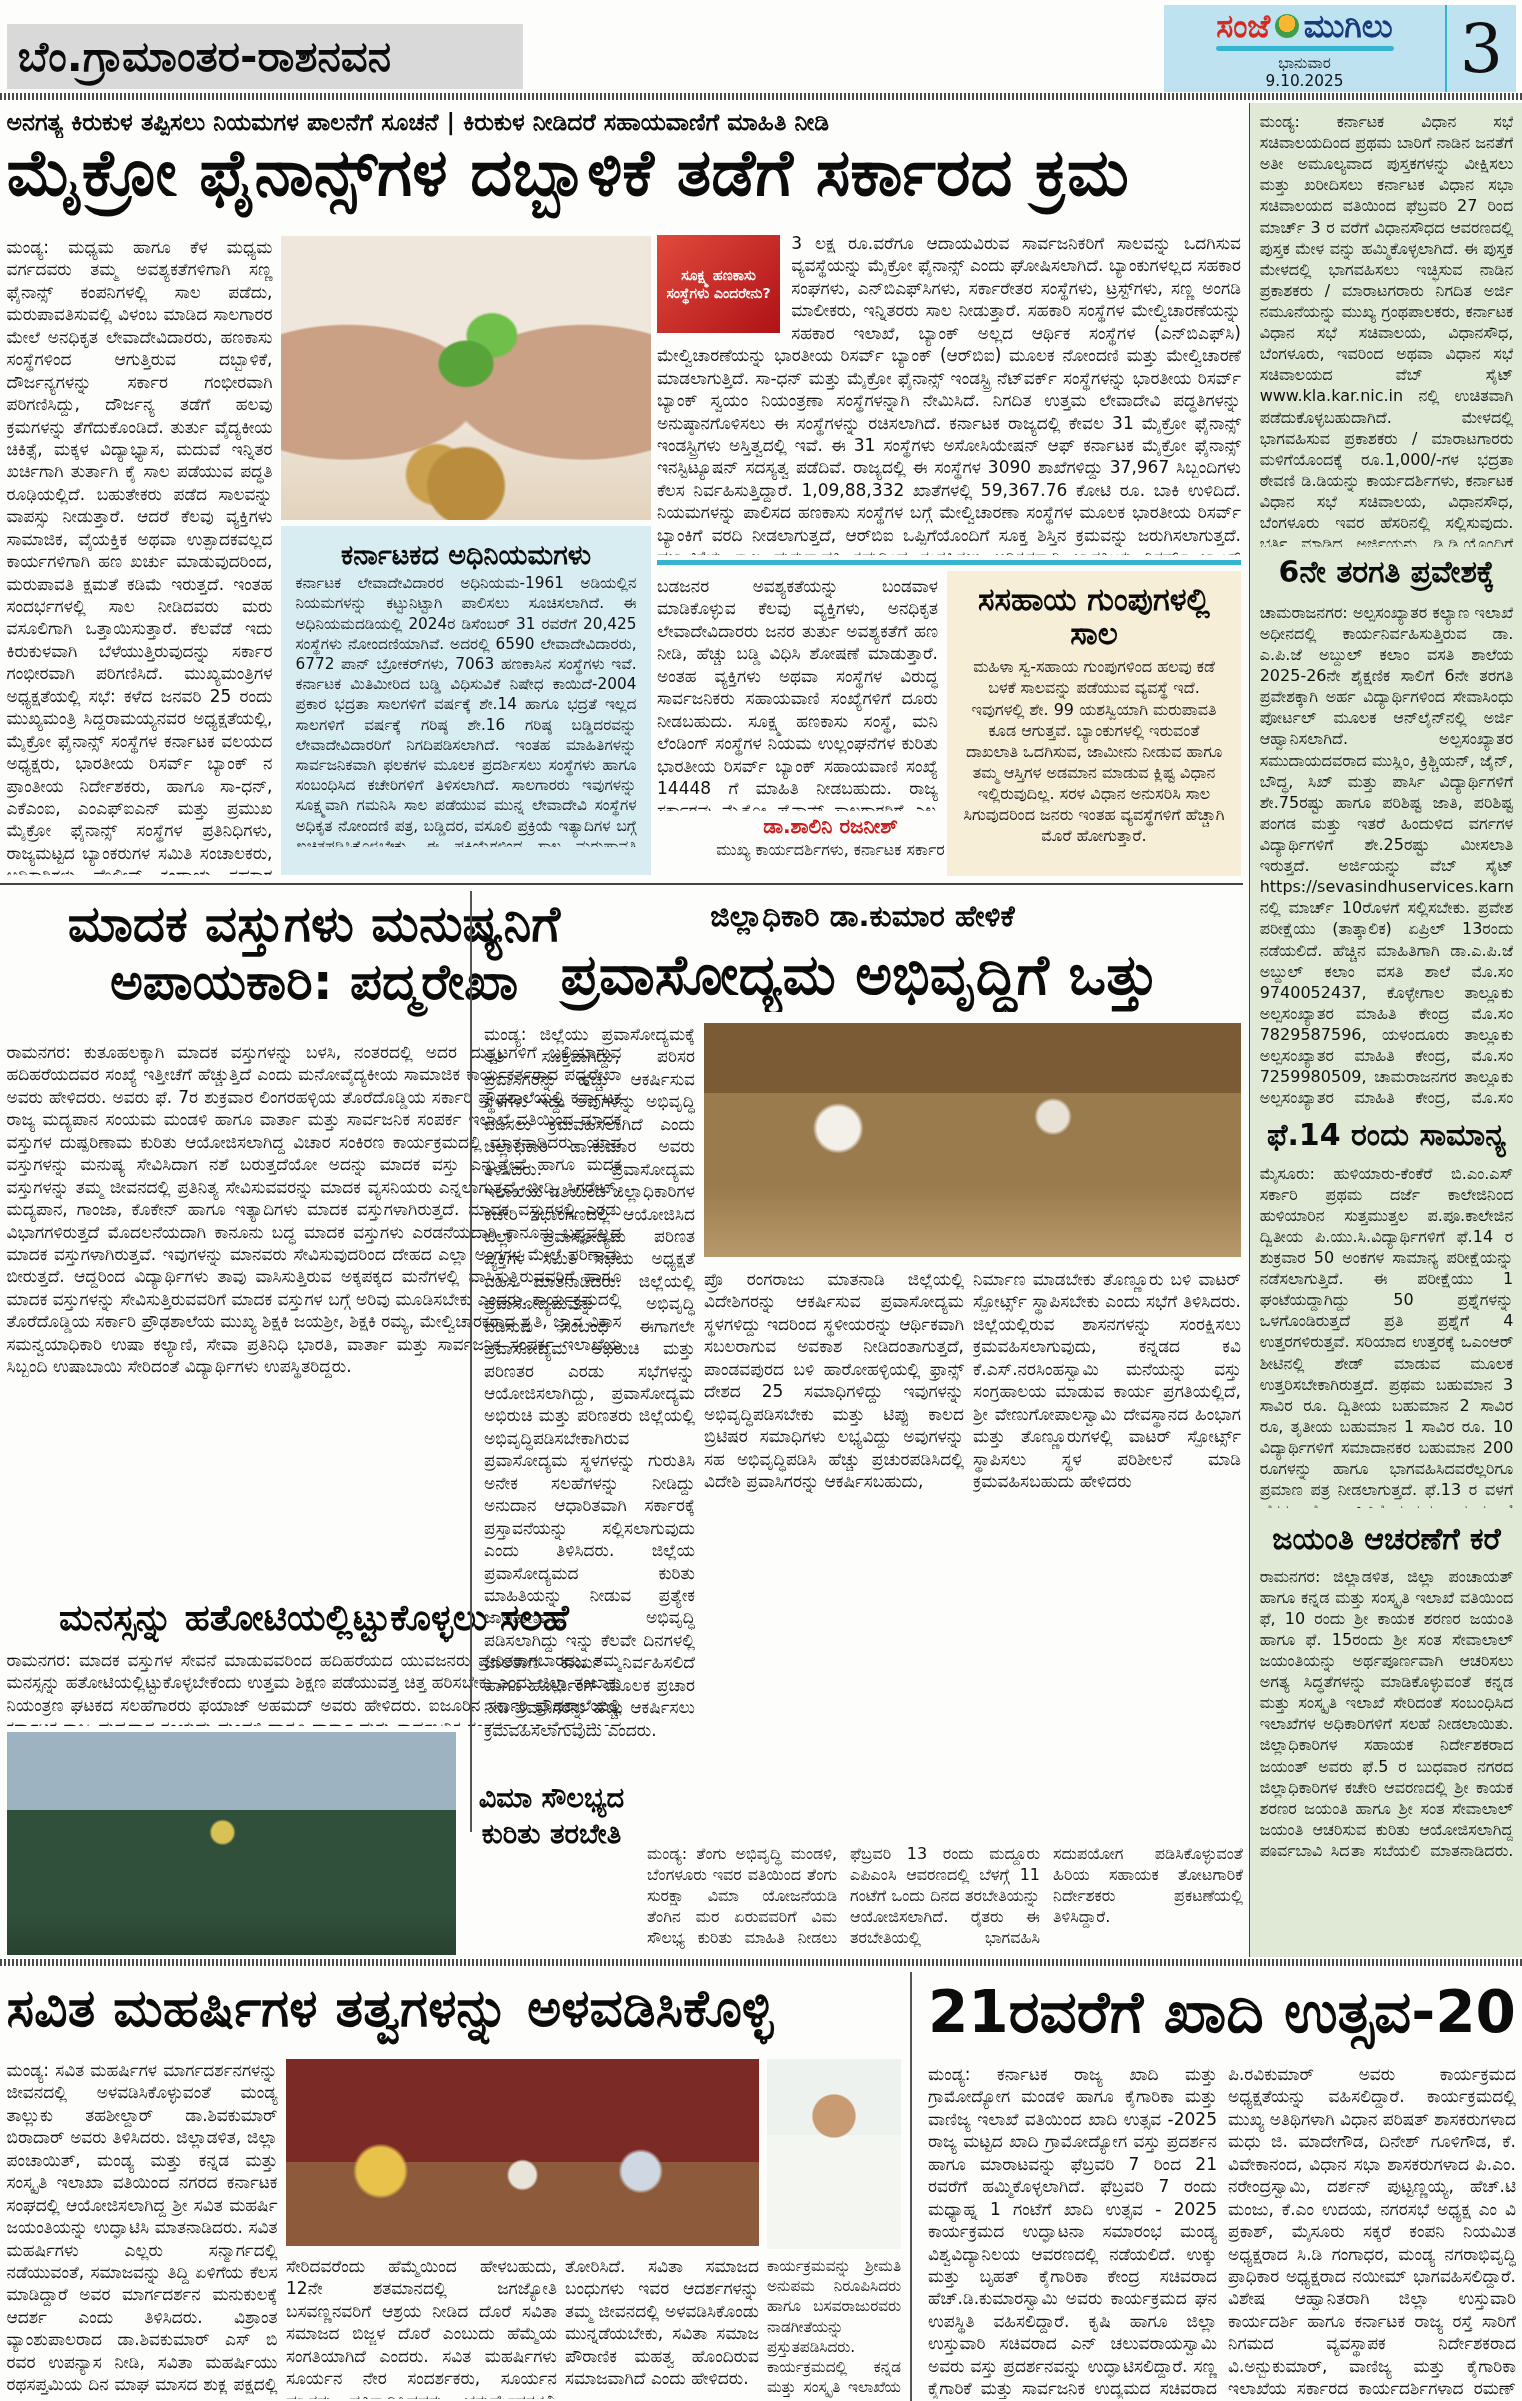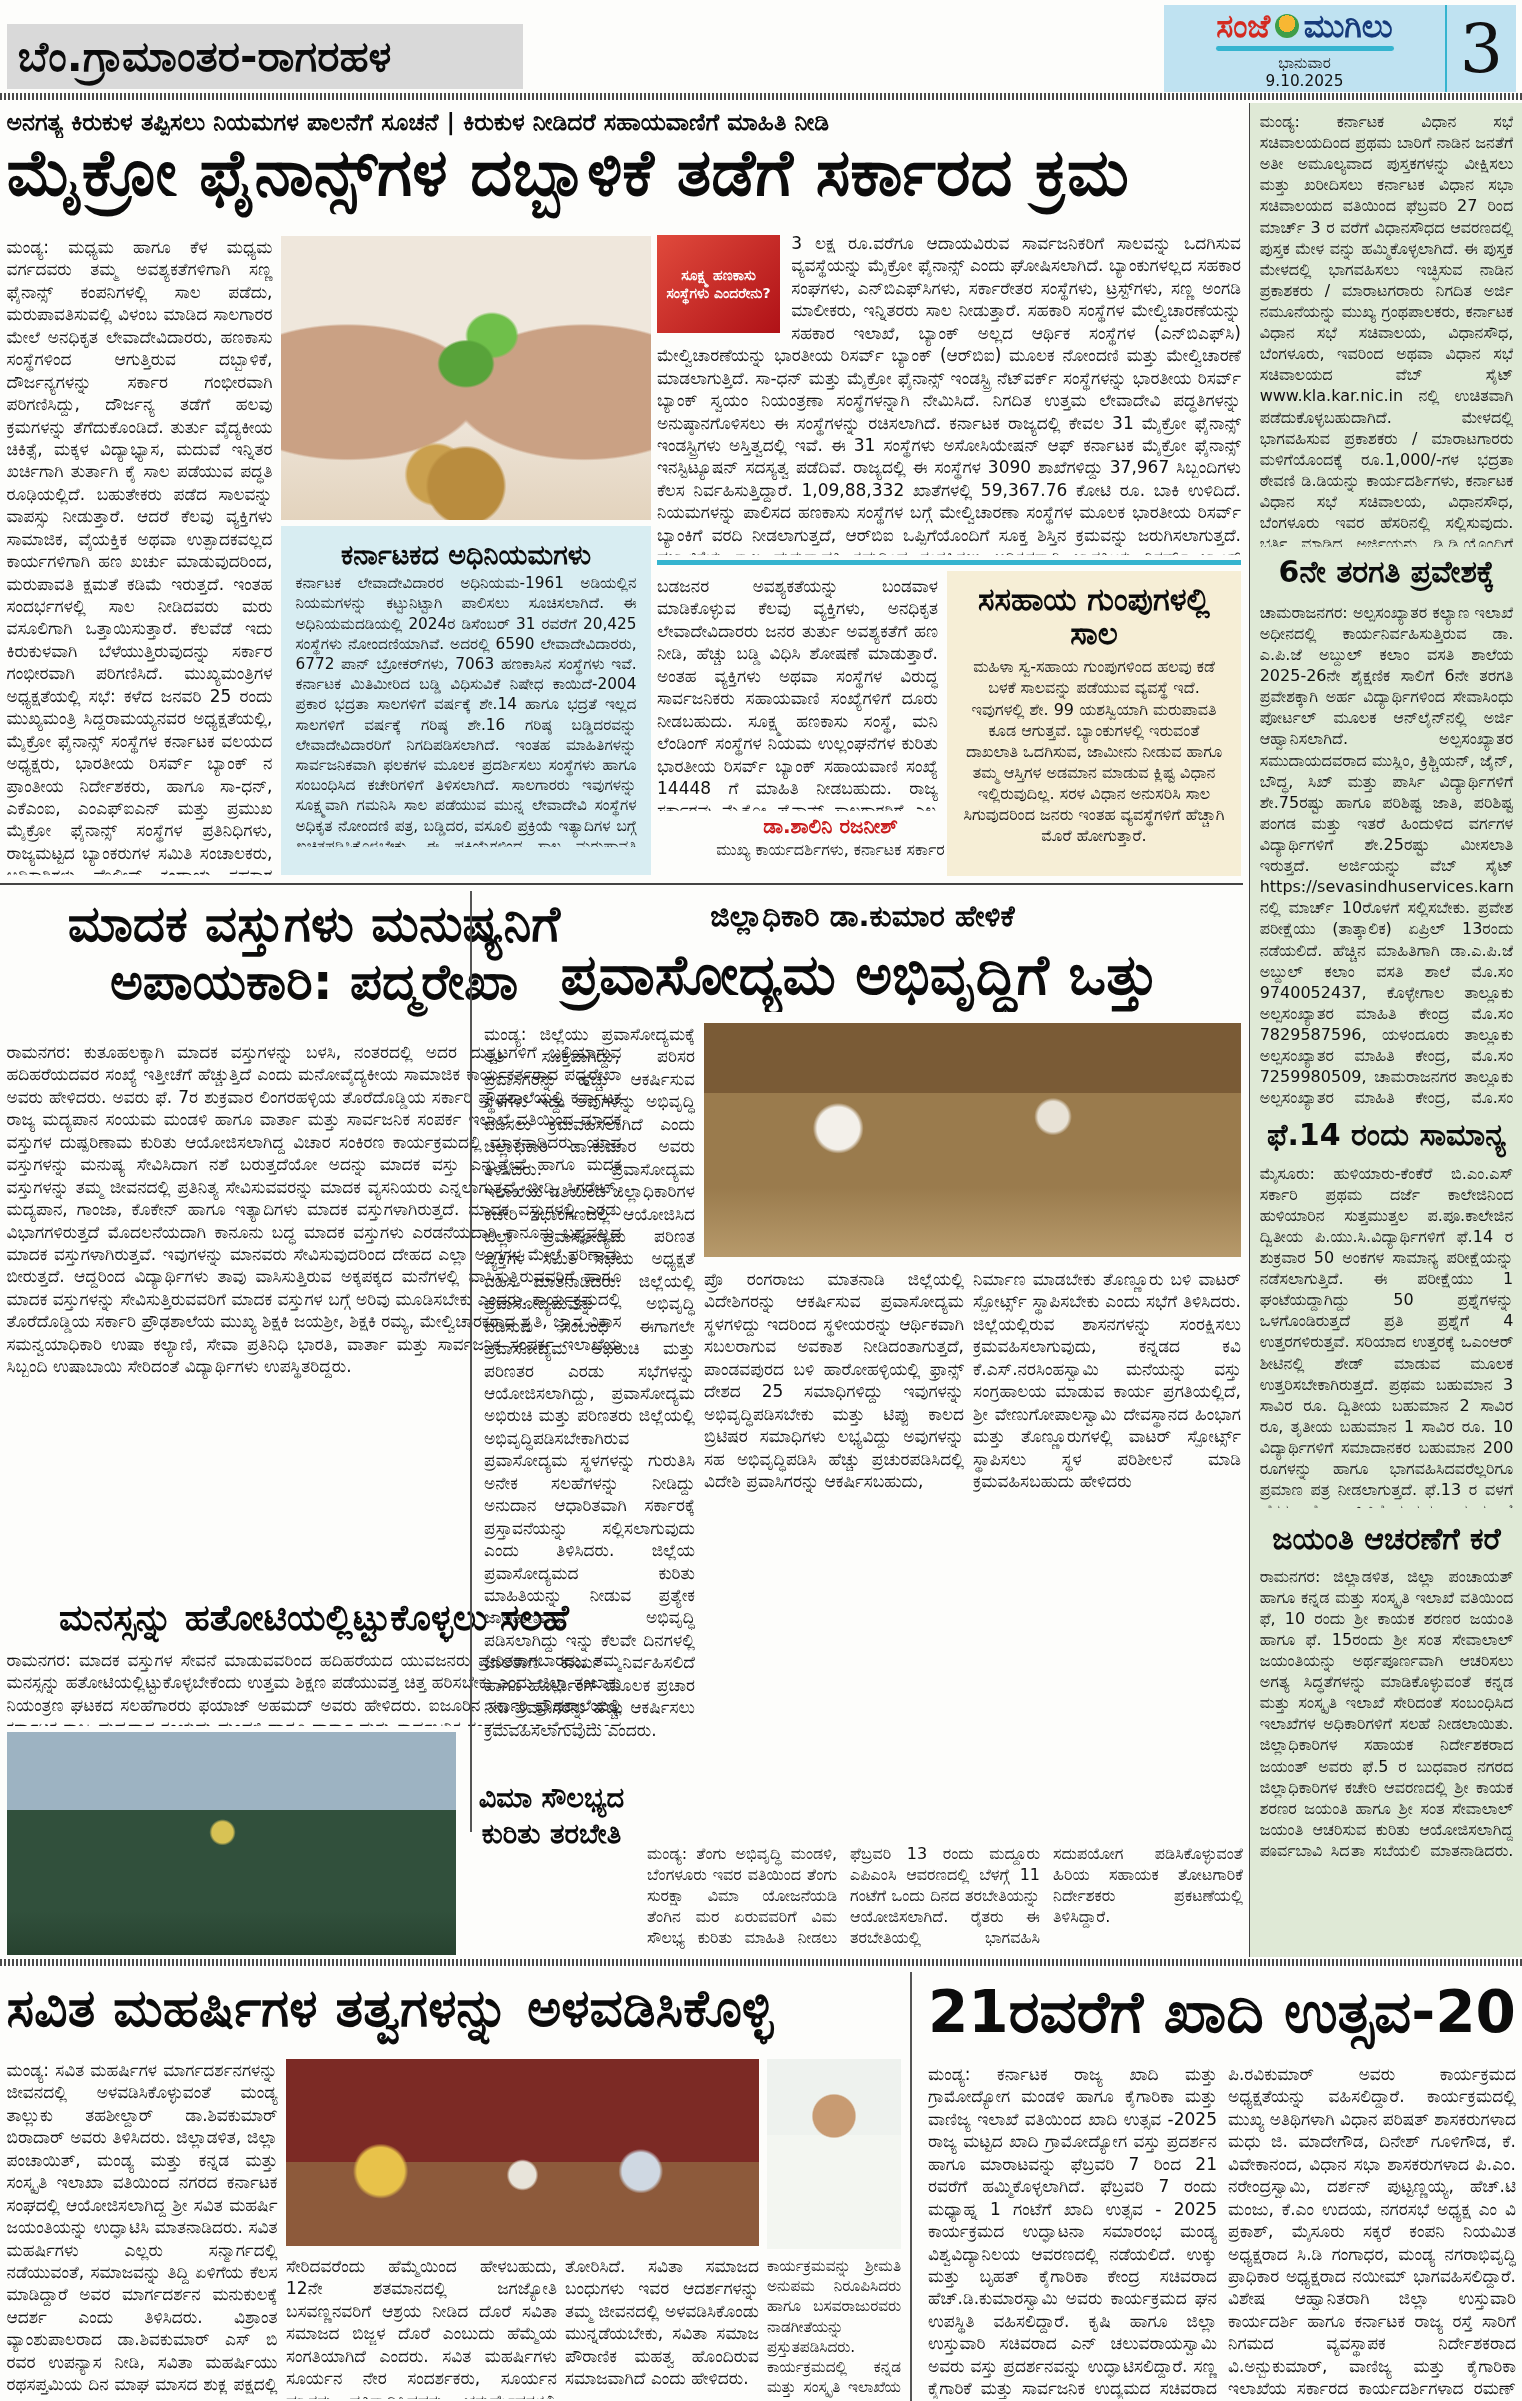--- a/index.html
+++ b/index.html
@@ -19,21 +19,21 @@
   .kn{line-height:1.32;}
   .headline{font-weight:bold;color:#0c0c0c;}
   .center{text-align:center;}
   .caption-box{padding:11.3px 14.5px;}
   .byline-name{color:#c81d1d;font-weight:bold;}
 </style>
 </head>
 <body>
 
 <div class="abs" style="left:6.5px;top:24px;width:516px;height:65px;background:#d9d9d9;display:flex;align-items:center;padding-left:11.3px;">
-  <span class="headline" style="font-size:42px;">ಬೆಂ.ಗ್ರಾಮಾಂತರ-ರಾಗರಹಳ</span>
+  <span class="headline" style="font-size:42px;">ಬೆಂ.ಗ್ರಾಮಾಂತರ-ರಾಶನವನ</span>
 </div>
 
 <div class="abs" style="left:1164px;top:4.8px;width:352px;height:87px;background:#bfe2f1;display:flex;">
   <div style="flex:1;display:flex;flex-direction:column;align-items:center;justify-content:center;">
     <div style="display:flex;align-items:center;gap:4.8px;">
       <span style="font-size:32px;font-weight:bold;color:#d42a20;">ಸಂಜೆ</span>
       <span style="width:24px;height:24px;border-radius:50%;background:radial-gradient(circle at 50% 40%, #f7b733 0 45%, #3f9e48 45% 100%);display:inline-block;"></span>
       <span style="font-size:32px;font-weight:bold;color:#163a7a;">ಮುಗಿಲು</span>
     </div>
     <div style="width:178px;height:4.8px;background:#35b4cf;border-radius:2.4px;margin:1.6px 0 3.2px 0;"></div>

